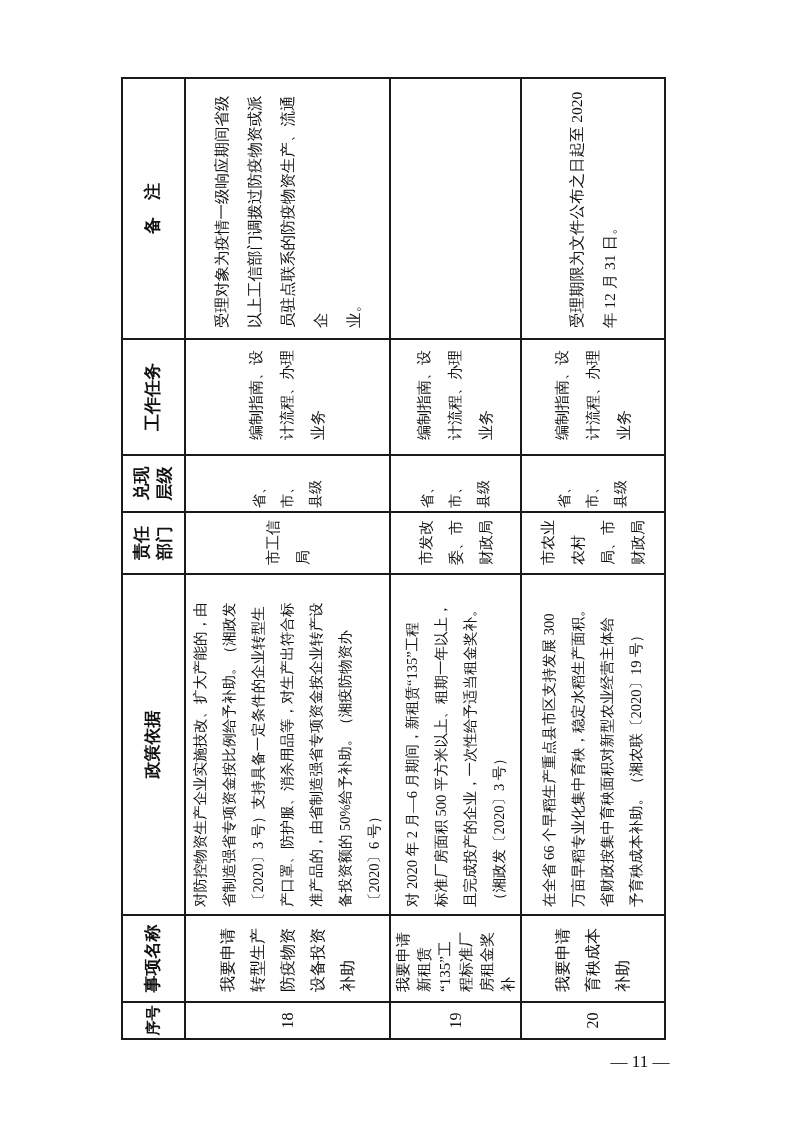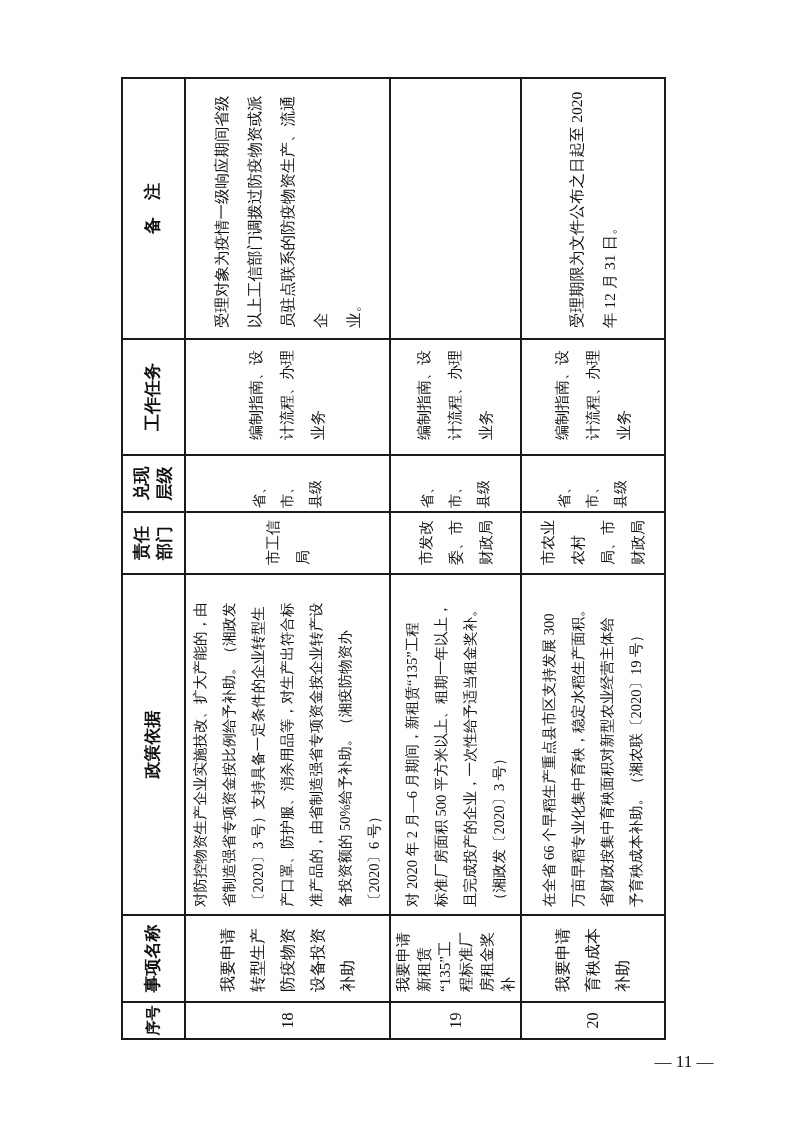--- a/index.html
+++ b/index.html
@@ -94,21 +94,21 @@
     line-height: 31px;
     padding: 0 4px 0 14px;
   }
   td.c-beizhu {
     font-size: 15.5px;
     line-height: 33px;
     padding: 0 4px 0 10px;
   }
   .page-number {
     position: absolute;
-    left: 644px;
+    left: 600px;
     top: 1052px;
     width: 80px;
     text-align: center;
     font-size: 17px;
     font-family: "Liberation Serif", "DejaVu Serif", serif;
     color: #111111;
   }
 </style>
 </head>
 <body>

